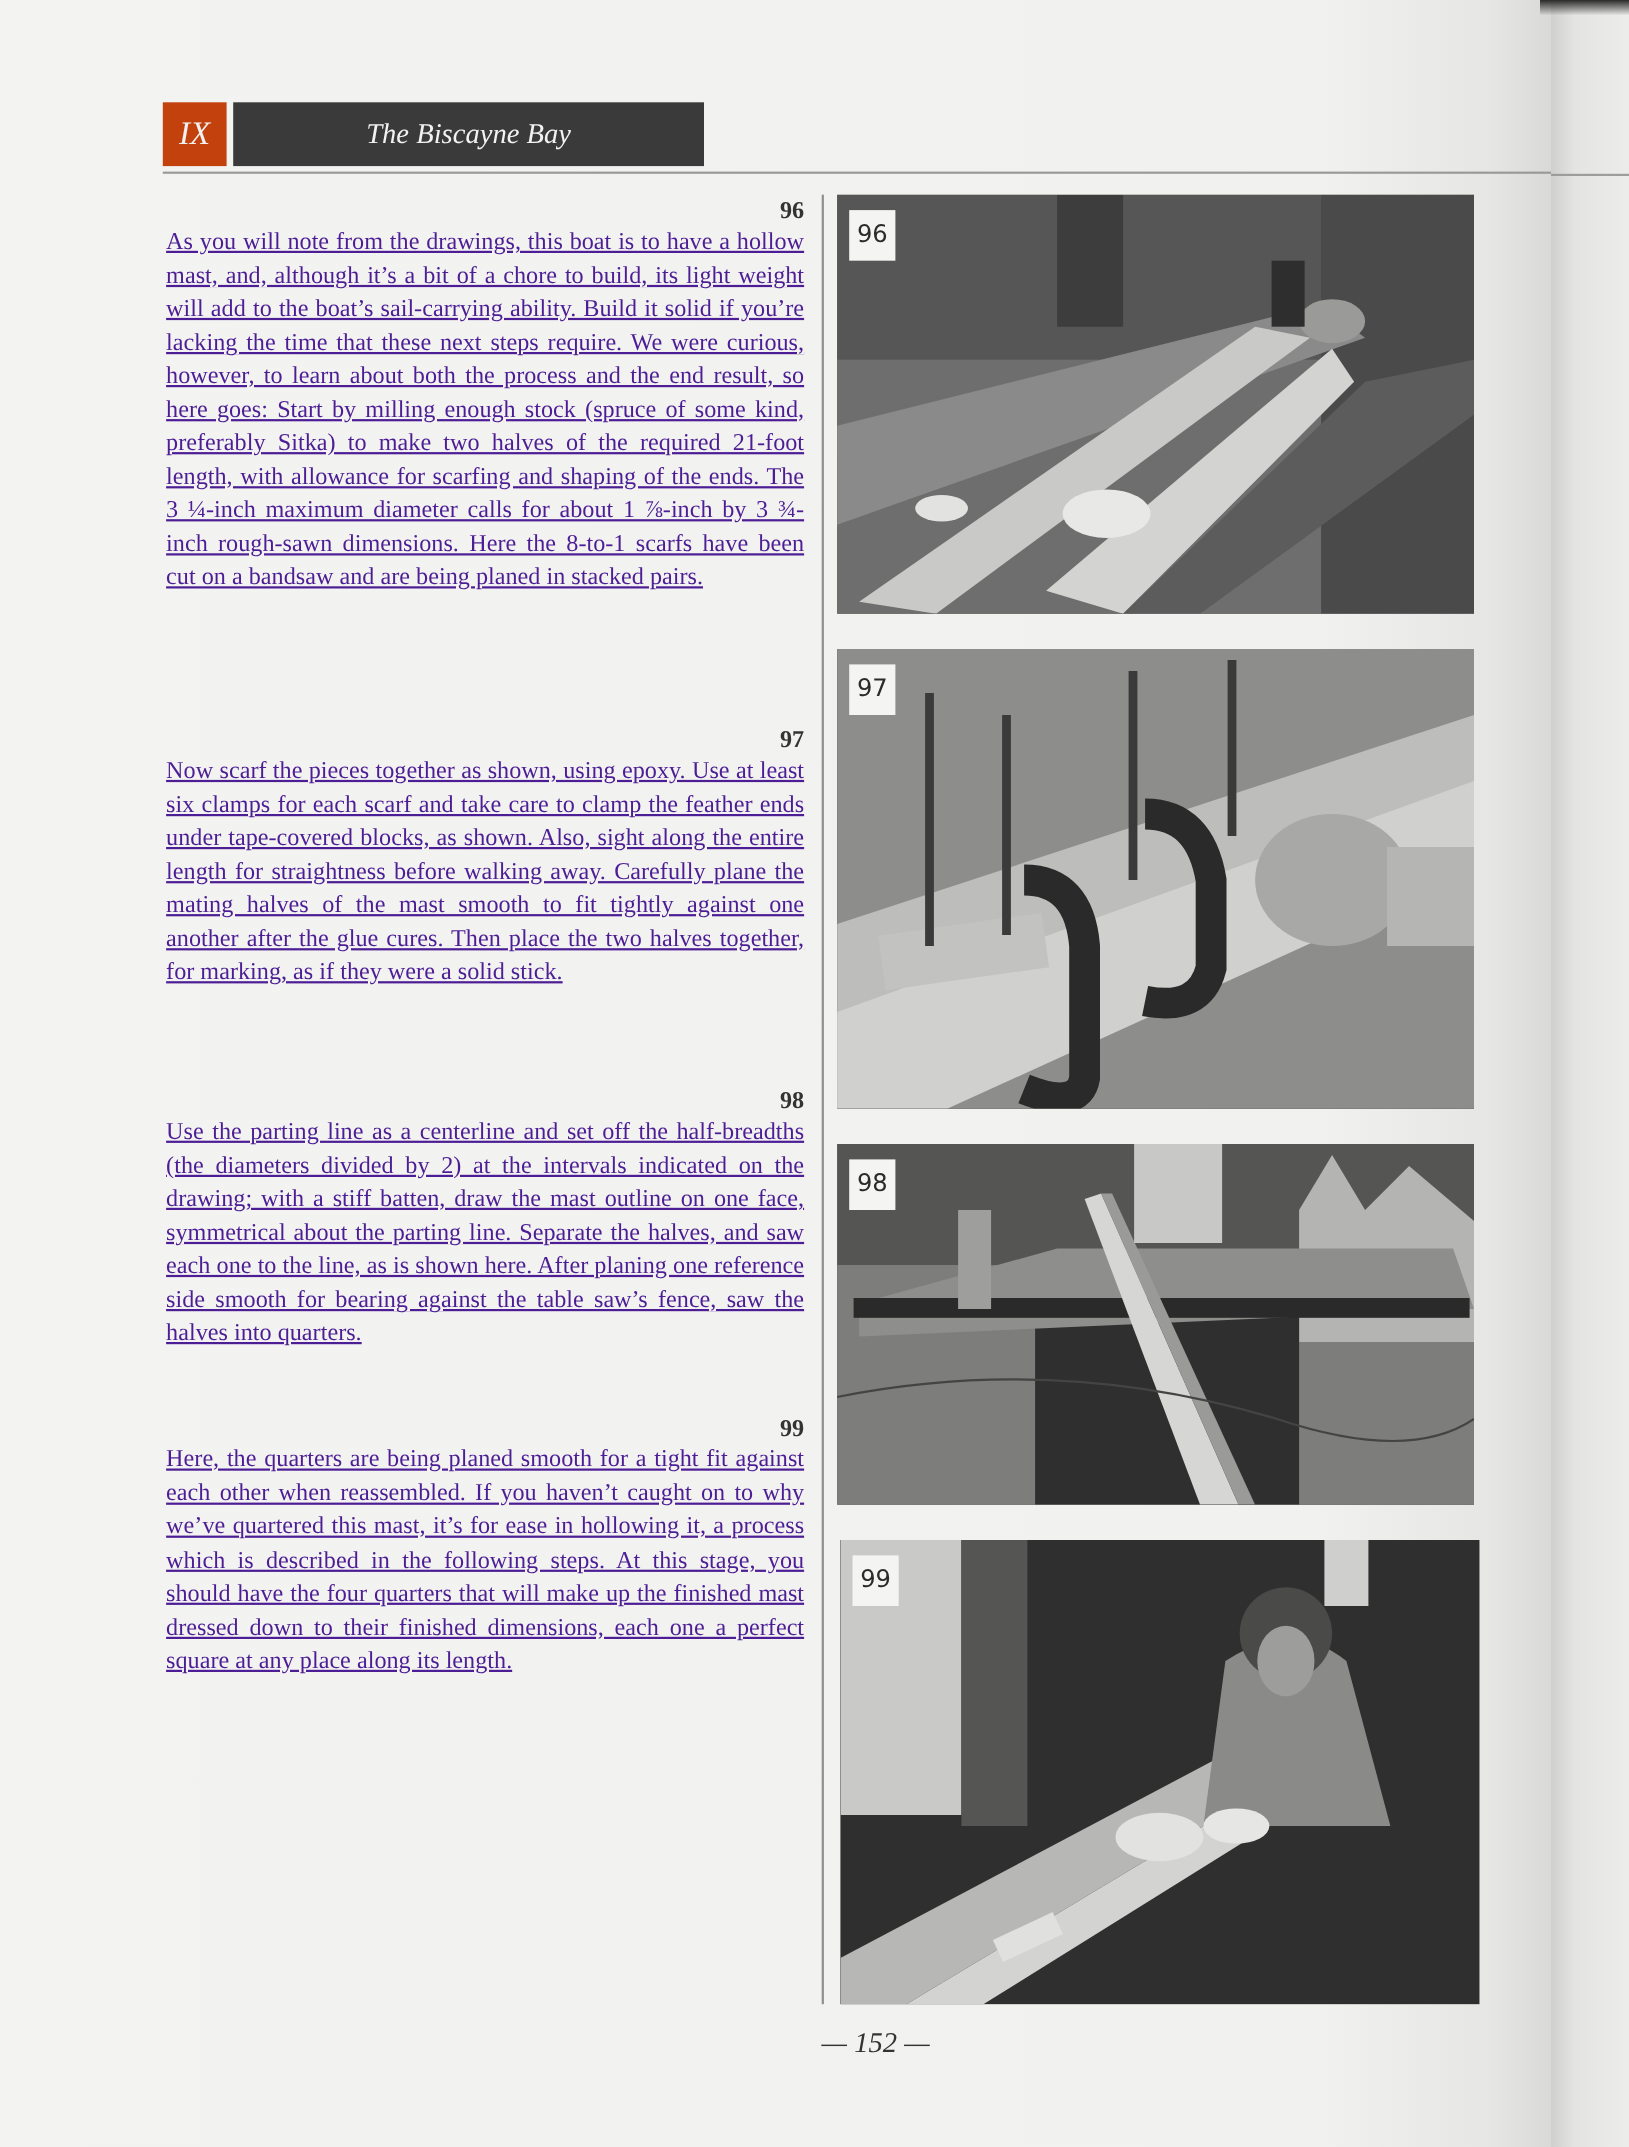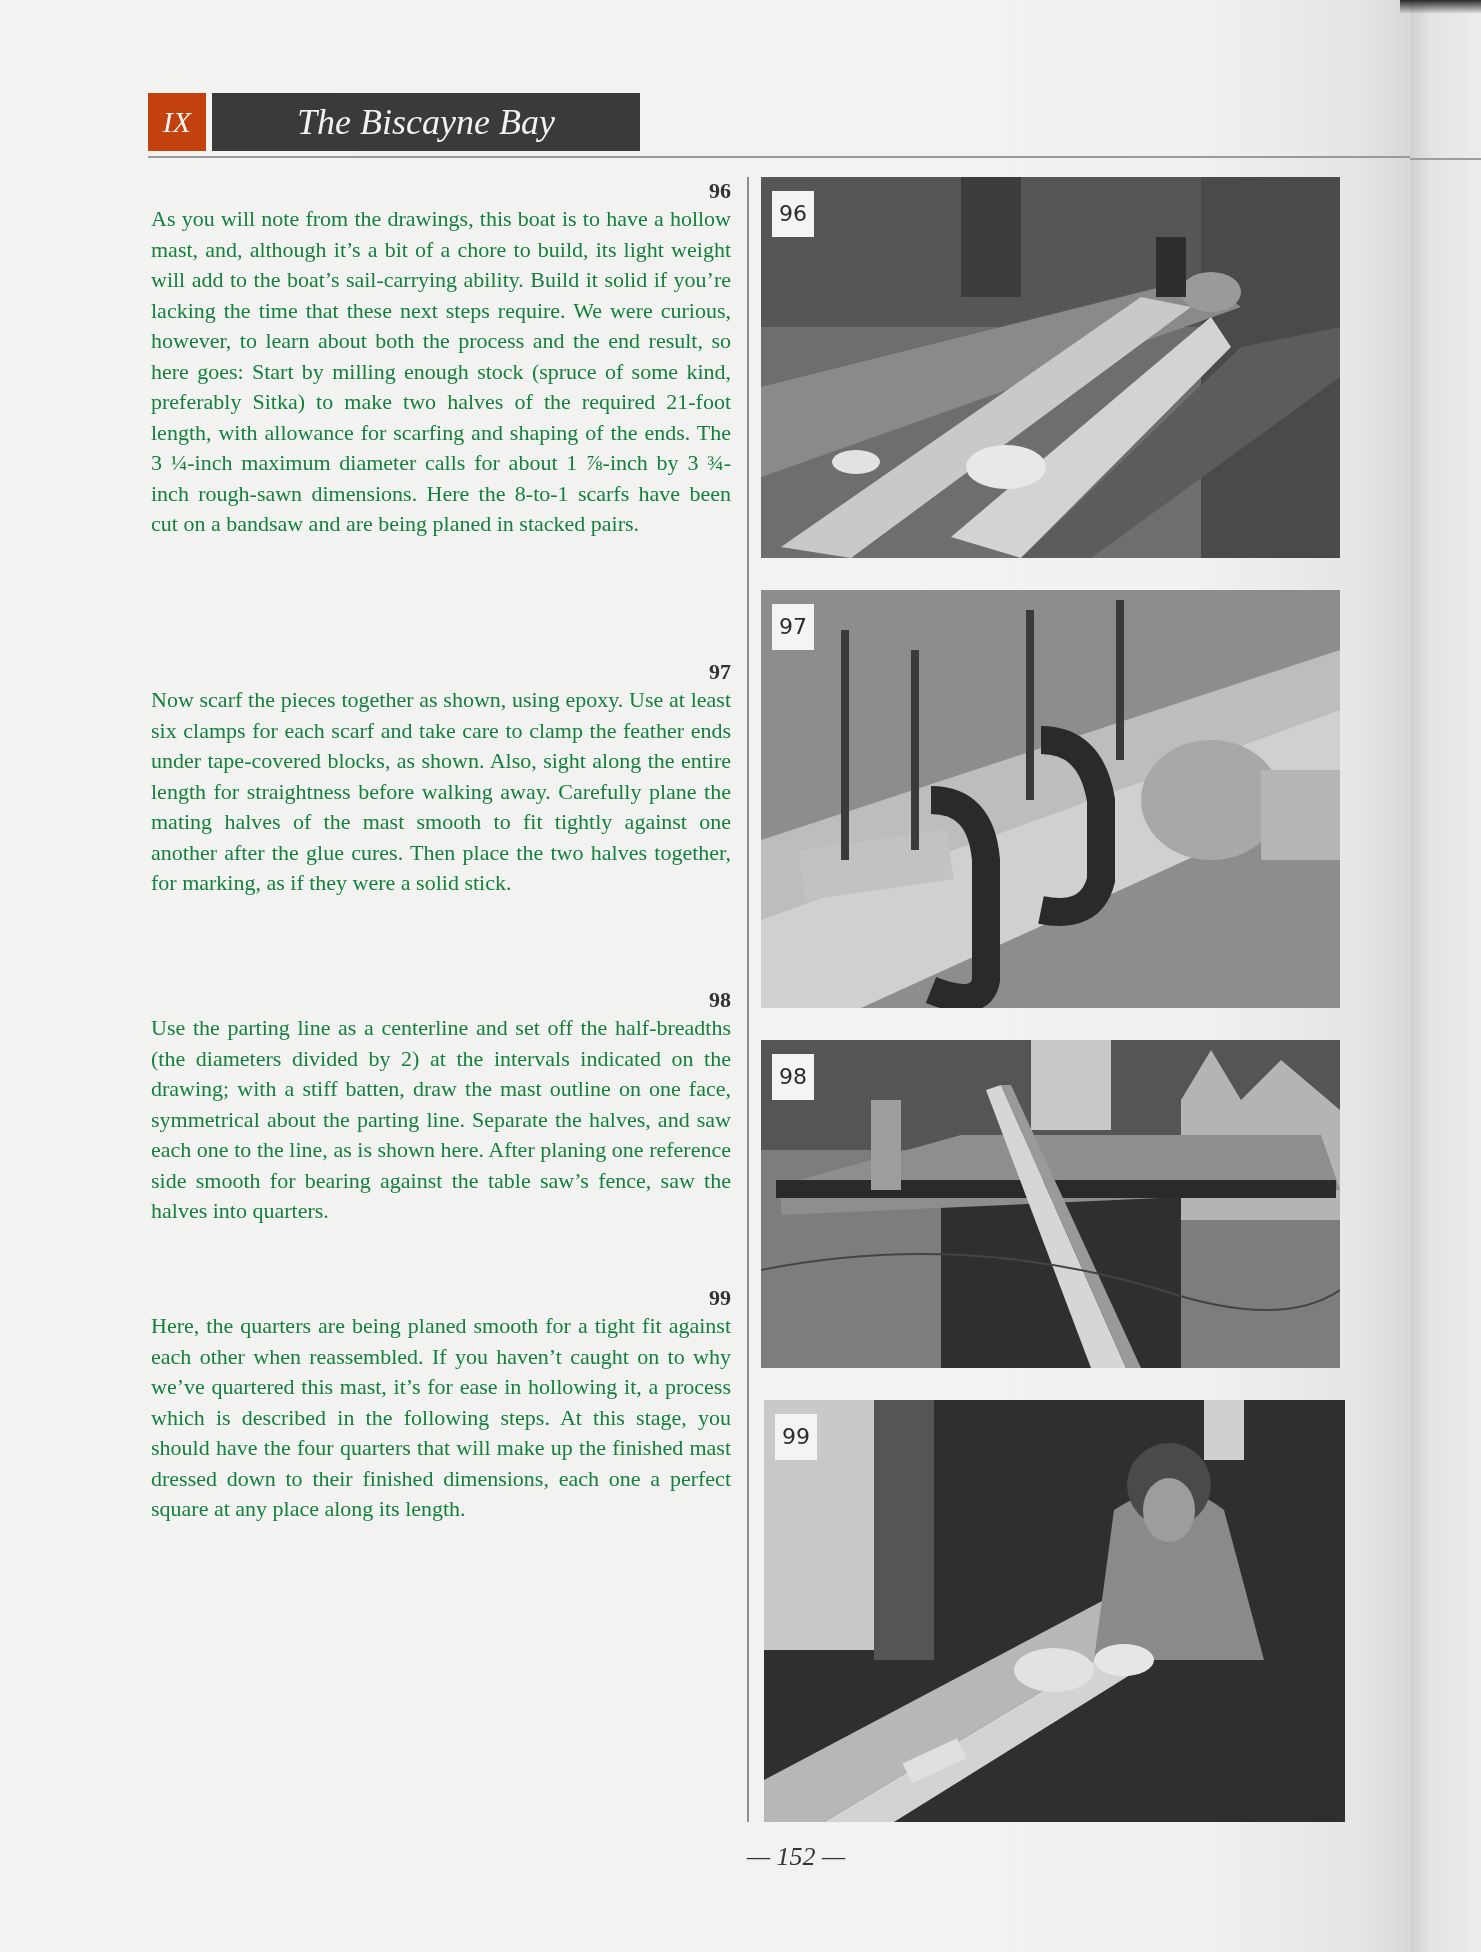--- a/index.html
+++ b/index.html
@@ -28,32 +28,33 @@
     position: absolute; left: 1410px; top: 158px; width: 71px; height: 2px; background: #9d9d9d;
   }
   .header-chapter {
     position: absolute; left: 148px; top: 93px; width: 58px; height: 58px;
     background: #c2410c; color: #f2f2f2;
     font-style: italic; font-size: 30px; line-height: 58px; text-align: center;
   }
   .header-title {
     position: absolute; left: 212px; top: 93px; width: 428px; height: 58px;
     background: #3a3a3a; color: #f2f2f2;
-    font-style: italic; font-size: 36px; line-height: 58px; text-align: center;
+    font-style: italic; font-size: 26px; line-height: 58px; text-align: center;
   }
   .text-column {
     position: absolute; left: 151px; top: 178px; width: 580px;
   }
   .section { margin: 0; }
   .step-number {
     text-align: right; font-size: 22px; font-weight: bold; line-height: 26px; color: #333;
   }
   .step-text {
-    font-size: 22px; line-height: 30.5px; text-align: justify; margin: 0; color: #15803d;
+    font-size: 22px; line-height: 30.5px; text-align: justify; margin: 0; color: #4c1d95;
     hyphens: none;
+    text-decoration: underline;
   }
   .sec-96 { position: absolute; top: 0; left: 0; width: 580px; }
   .sec-97 { position: absolute; top: 481px; left: 0; width: 580px; }
   .sec-98 { position: absolute; top: 809px; left: 0; width: 580px; }
   .sec-99 { position: absolute; top: 1107px; left: 0; width: 580px; }
   .column-divider {
     position: absolute; left: 747px; top: 177px; width: 2px; height: 1645px; background: #8f8f8f;
   }
   .photo {
     position: absolute; overflow: hidden; background: #5a5a5a;

